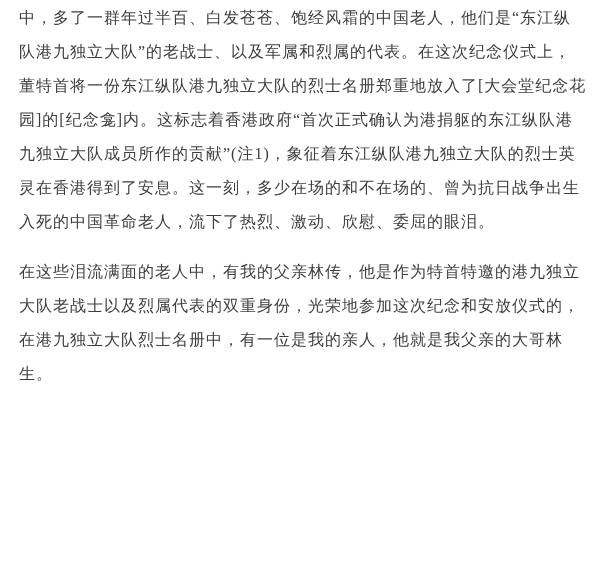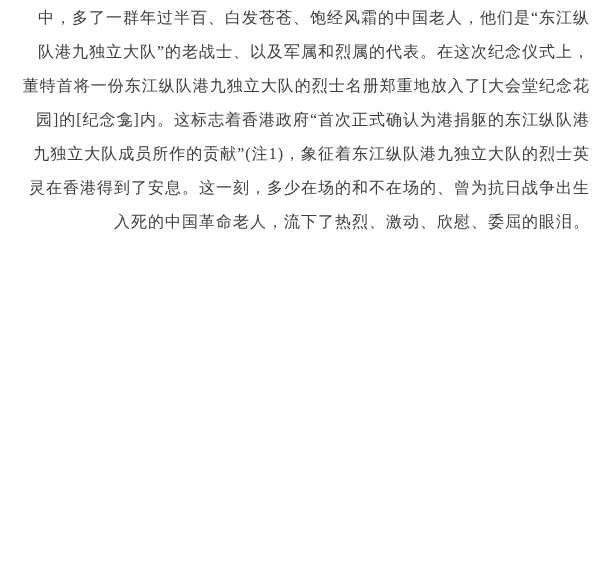--- a/index.html
+++ b/index.html
@@ -14,31 +14,35 @@
   }
   .doc {
     box-sizing: border-box;
     width: 600px;
     padding: 1px 10px 0 19px;
     font-family: "Liberation Serif", "DejaVu Serif", serif;
     font-size: 16px;
     line-height: 34px;
     letter-spacing: 1px;
     color: #3e3e3e;
-    text-align: right;
+    text-align: left;
   }
   .para {
     margin: 0 0 16px 0;
     white-space: pre;   
   }
 </style>
 </head>
 <body>
 
 <main class="doc">
   <p class="para">中，多了一群年过半百、白发苍苍、饱经风霜的中国老人，他们是“东江纵
 队港九独立大队”的老战士、以及军属和烈属的代表。在这次纪念仪式上，
 董特首将一份东江纵队港九独立大队的烈士名册郑重地放入了[大会堂纪念花
 园]的[纪念龛]内。这标志着香港政府“首次正式确认为港捐躯的东江纵队港
 九独立大队成员所作的贡献”(注1)，象征着东江纵队港九独立大队的烈士英
 灵在香港得到了安息。这一刻，多少在场的和不在场的、曾为抗日战争出生
 入死的中国革命老人，流下了热烈、激动、欣慰、委屈的眼泪。</p>
+  <p class="para">在这些泪流满面的老人中，有我的父亲林传，他是作为特首特邀的港九独立
+大队老战士以及烈属代表的双重身份，光荣地参加这次纪念和安放仪式的，
+在港九独立大队烈士名册中，有一位是我的亲人，他就是我父亲的大哥林
+生。</p>
 </main>
 
 </body></html>

